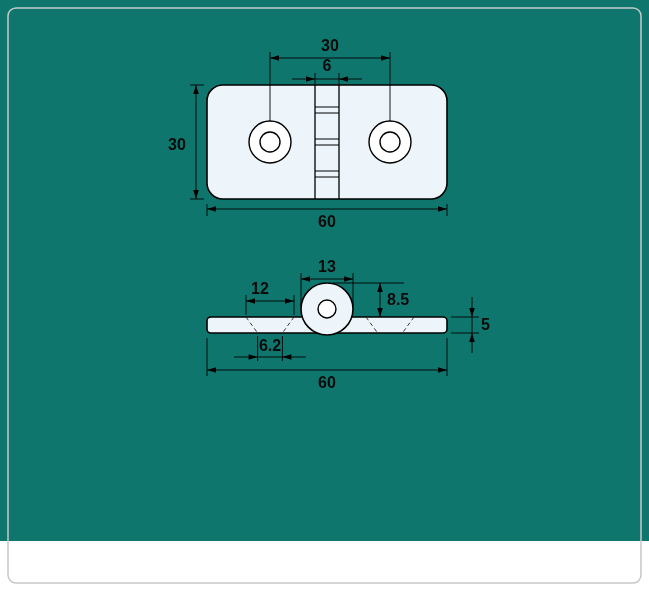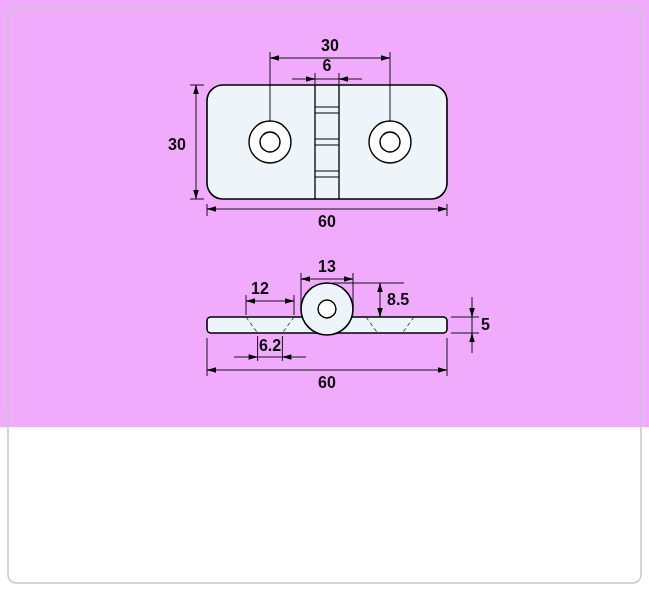--- a/index.html
+++ b/index.html
@@ -2,21 +2,21 @@
 <html><head>
 <meta charset="utf-8">
 <style>
   html, body {
     margin: 0; padding: 0;
     background: #ffffff;
     width: 649px; height: 591px;
     overflow: hidden;
     font-family: "Liberation Sans", "DejaVu Sans", sans-serif;
   }
-  #stage { width: 649px; height: 427px; position: relative; background: #f0abfc; text-align: center; }
+  #stage { width: 649px; height: 541px; position: relative; background: #0f766e; text-align: center; }
   svg { display: block; }
   .frame      { fill: none; stroke: #c5c8ca; stroke-width: 1.5; }
   .part       { stroke: #000000; stroke-width: 1.6; }
   .edge       { stroke: #000000; stroke-width: 1.3; fill: none; }
   .thin       { stroke: #000000; stroke-width: 1;   fill: none; }
   .hole       { fill: #ffffff; stroke: #000000; stroke-width: 1.4; }
   .dim        { stroke: #000000; stroke-width: 0.9; fill: none; }
   .arrow      { fill: #000000; stroke: none; }
   .hidden-line{ stroke: #222222; stroke-width: 0.9; fill: none; stroke-dasharray: 4 3; }
   .dim-text   { font-family: "Liberation Sans", "DejaVu Sans", sans-serif;

